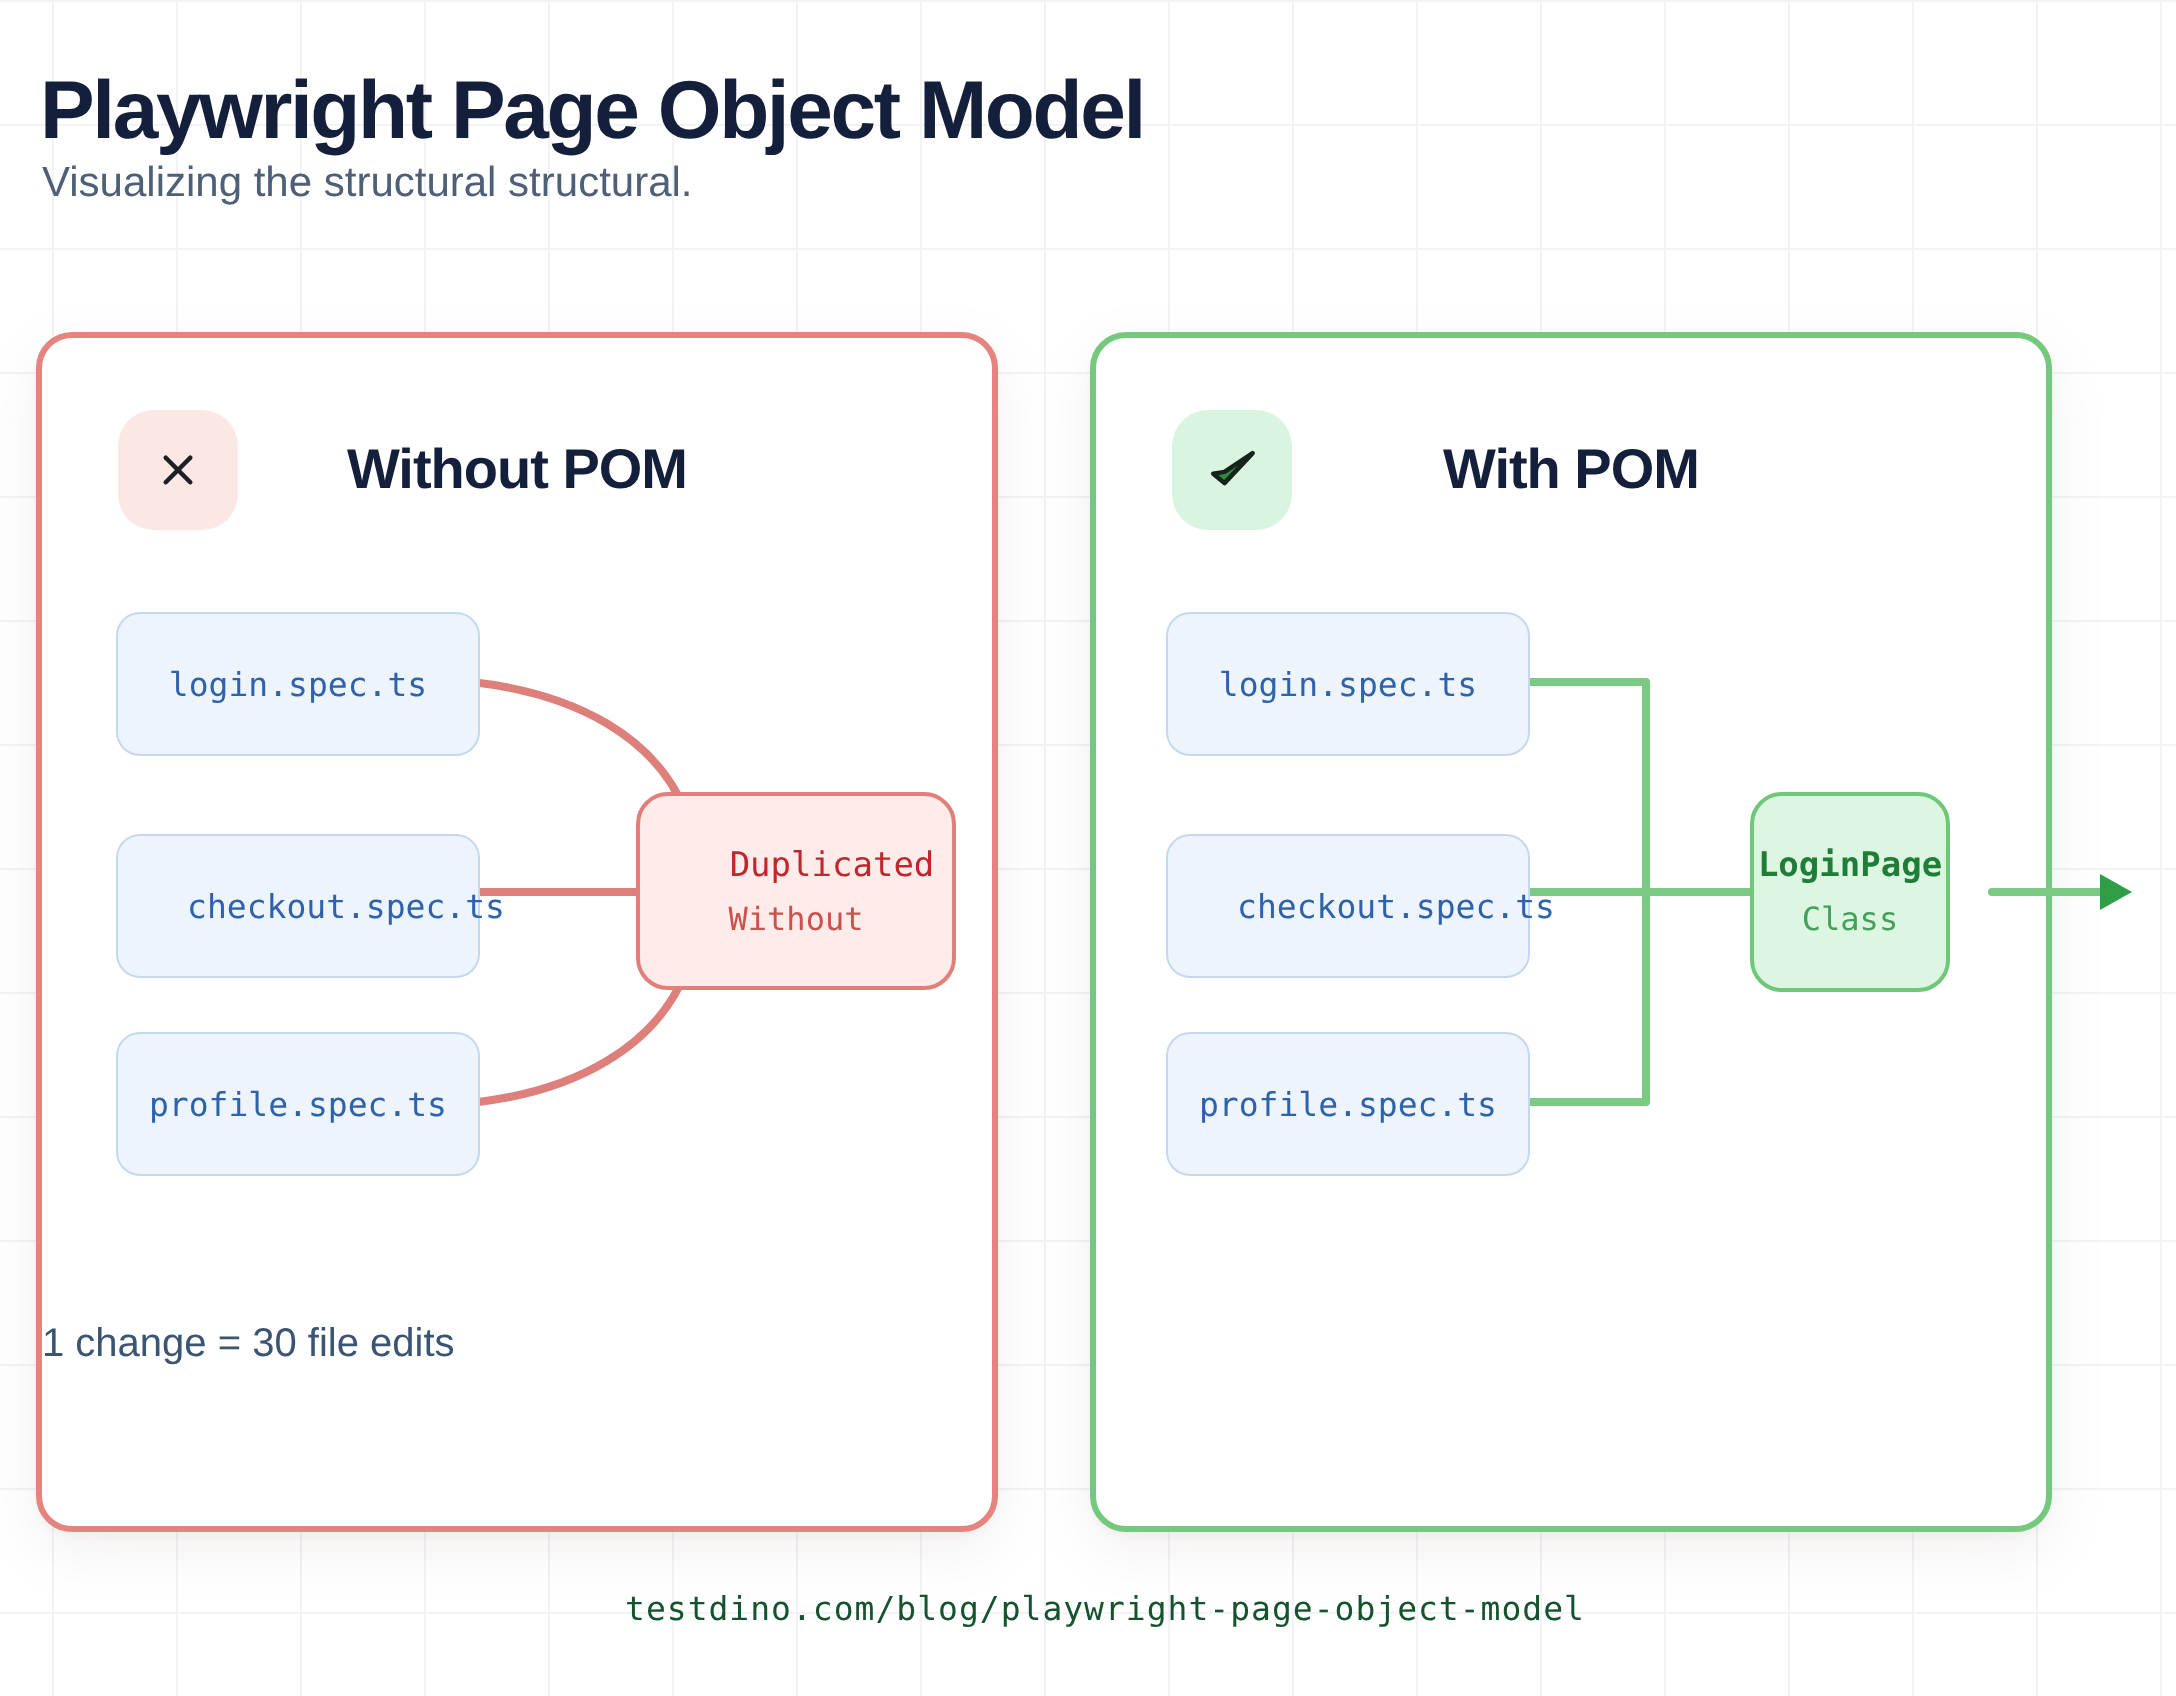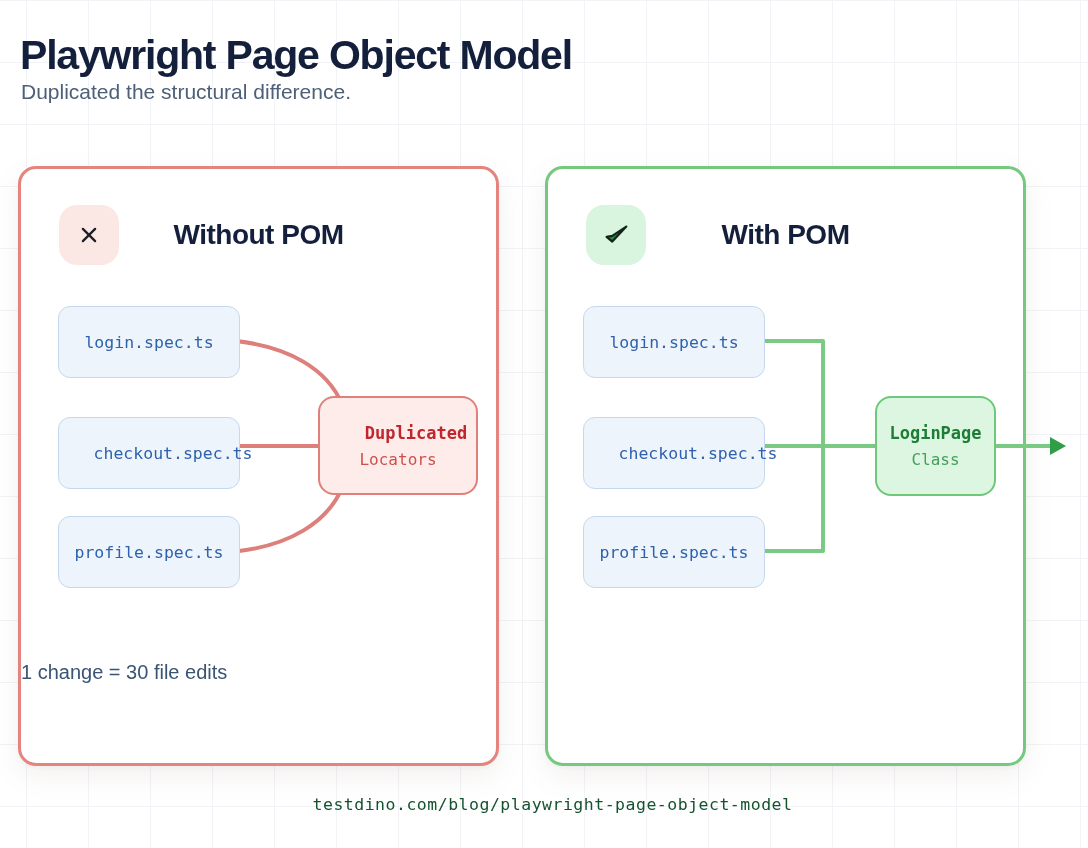--- a/index.html
+++ b/index.html
@@ -86,24 +86,24 @@
     align-items: center; justify-content: center;
     gap: 7px;
     font-family: "DejaVu Sans Mono", "Liberation Mono", monospace;
     text-align: center;
   }
   .node-red {
     left: 297px; top: 227px; width: 160px; height: 99px;
     background: #fdecea;
     border: 2px solid #e0807b;
   }
-  .node-red .node-line1 { font-size: 17px; font-weight: bold; color: #c2262d; padding-left: 36px; }
+  .node-red .node-line1 { font-size: 17px; font-weight: normal; color: #c2262d; padding-left: 36px; }
   .node-red .node-line2 { font-size: 16px; color: #cd504c; }
   .node-green {
-    left: 327px; top: 227px; width: 121px; height: 100px;
+    left: 327px; top: 227px; width: 100px; height: 100px;
     background: #ddf6e2;
     border: 2px solid #6fc77a;
   }
   .node-green .node-line1 { font-size: 17px; font-weight: bold; color: #1e7d36; }
   .node-green .node-line2 { font-size: 16px; color: #44a05a; }
   .panel-caption {
     position: absolute;
     left: 0; right: 0; top: 492px;
     text-align: left;
     font-size: 20px;
@@ -118,21 +118,21 @@
     font-size: 16.5px;
     letter-spacing: 0.5px;
     color: #14532d;
     margin-left: 17px;
   }
 </style>
 </head>
 <body>
 
 <h1 class="page-title">Playwright Page Object Model</h1>
-<p class="page-subtitle">Duplicated the structural difference.</p>
+<p class="page-subtitle">Visualizing the structural structural.</p>
 
 <section class="panel red">
   <svg class="wires" width="481" height="600" viewBox="0 0 481 600" fill="none" stroke="#dd7f7a" stroke-width="4" stroke-linecap="round">
     <path d="M 215 172 C 268 178 306 200 321 235"></path>
     <path d="M 218 277 H 297"></path>
     <path d="M 218 382 C 268 376 306 354 321 319"></path>
   </svg>
 
   <span class="panel-badge">
     <svg width="28" height="28" viewBox="0 0 32 32">
@@ -141,21 +141,21 @@
     </svg>
   </span>
   <div class="panel-title">Without POM</div>
 
   <div class="file-box f0">login.spec.ts</div>
   <div class="file-box f1">checkout.spec.ts</div>
   <div class="file-box f2">profile.spec.ts</div>
 
   <div class="node node-red">
     <div class="node-line1">Duplicated</div>
-    <div class="node-line2">Locators</div>
+    <div class="node-line2">Without</div>
   </div>
 
   <div class="panel-caption">1 change = 30 file edits</div>
 </section>
 
 <section class="panel green">
   <svg class="wires" width="481" height="600" viewBox="0 0 481 600" fill="none" stroke="#7bca83" stroke-width="4" stroke-linejoin="round" stroke-linecap="round">
     <path d="M 217 172 H 275 V 382 H 217"></path>
     <path d="M 217 277 H 327"></path>
     <path d="M 448 277 H 502"></path>

